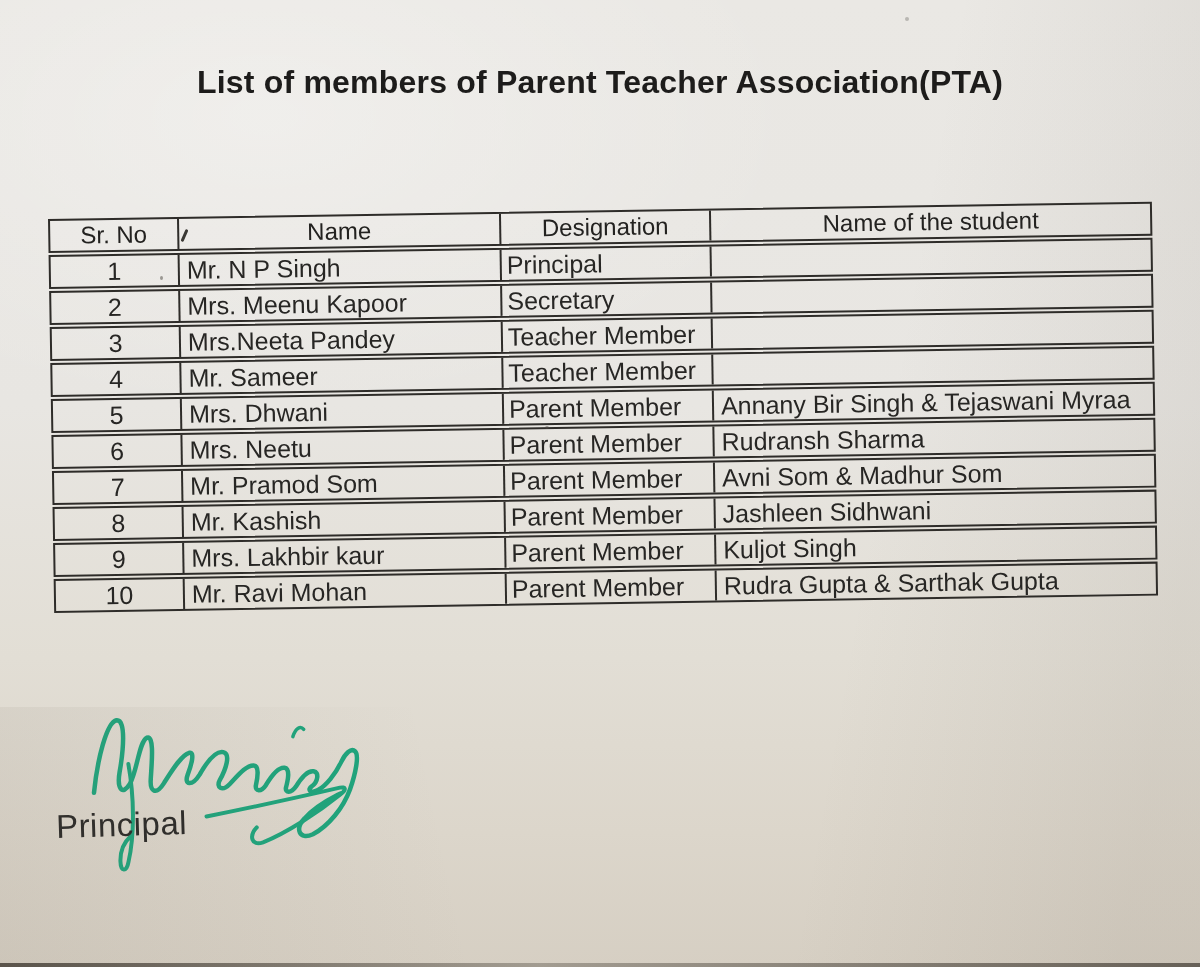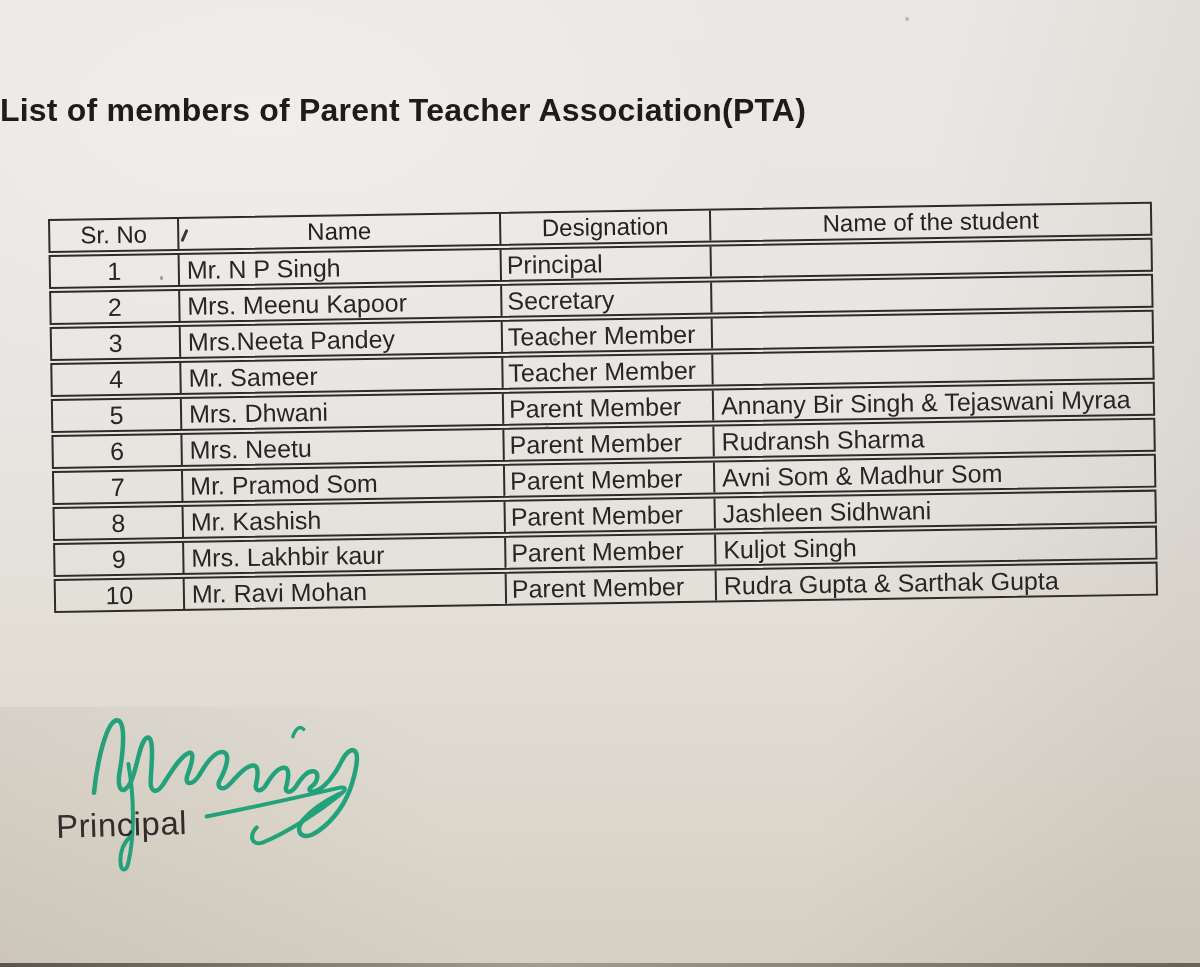--- a/index.html
+++ b/index.html
@@ -17,22 +17,22 @@
   }
   .crease{
     position:absolute;left:0;bottom:0;width:100%;height:260px;pointer-events:none;
     background:linear-gradient(78deg, rgba(120,110,96,0.10) 0%, rgba(120,110,96,0) 38%);
   }
   .bottom-edge{
     position:absolute;left:0;bottom:0;width:100%;height:4px;
     background:linear-gradient(90deg, rgba(70,64,56,0.85), rgba(100,94,84,0.45) 45%, rgba(70,64,56,0.75));
   }
   .doc-title{
-    position:absolute;left:0;top:92px;width:100%;
-    font-size:32px;font-weight:700;color:#1d1c1b;
+    position:absolute;left:0;top:64px;width:100%;
+    text-align:center;font-size:32px;font-weight:700;color:#1d1c1b;
     letter-spacing:0.2px;
   }
   
   .pta-table{
     position:absolute;left:48px;top:219px;width:1104px;
     transform:rotate(-0.9deg);transform-origin:0 0;
   }
   .t-row{
     display:flex;align-items:stretch;
     border:2px solid #2e2c29;

